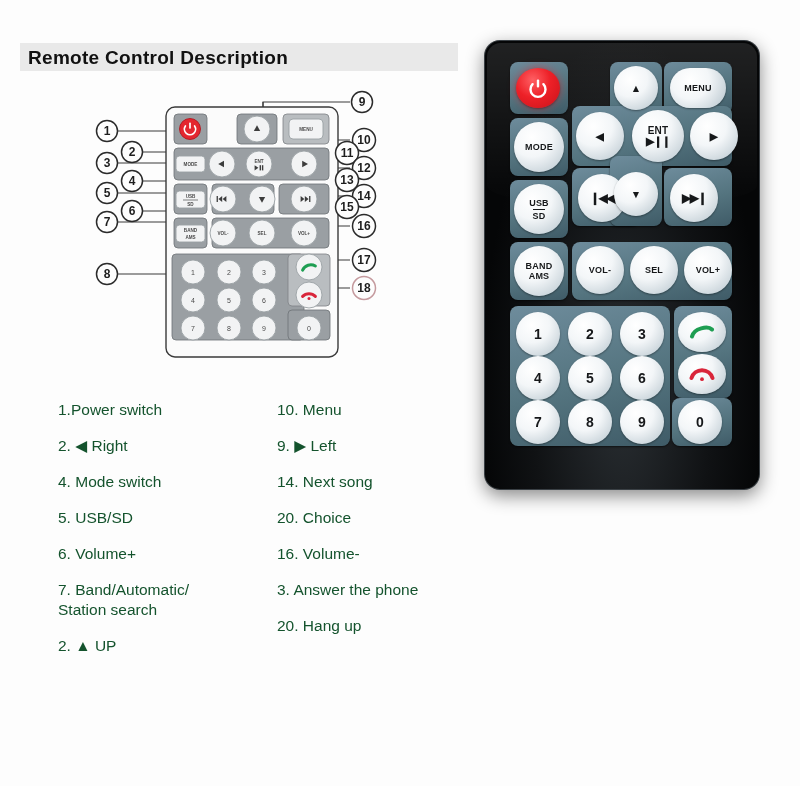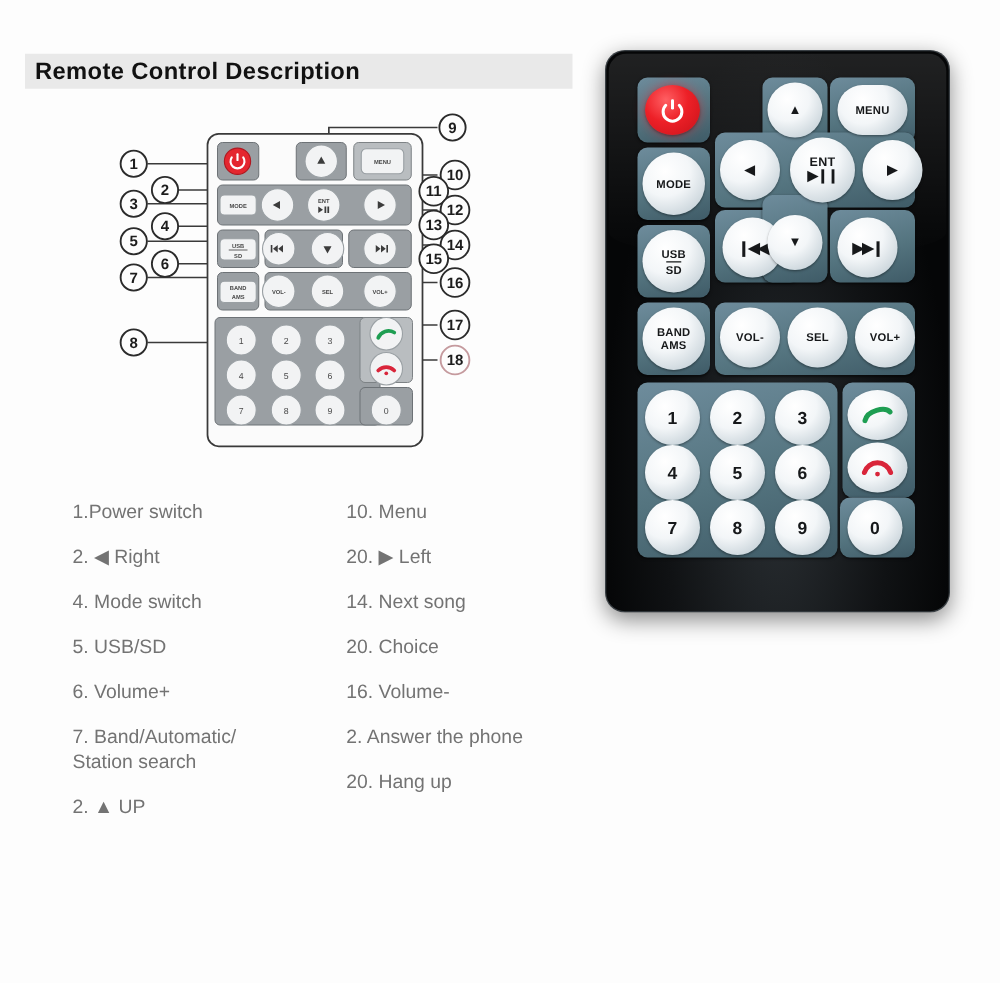--- a/index.html
+++ b/index.html
@@ -45,21 +45,21 @@
   .cal-t{font-family:"Liberation Sans",sans-serif;font-size:12px;
          font-weight:bold;fill:#1d1d1d;text-anchor:middle;
          dominant-baseline:central;}
 
   
   #legend{position:absolute;left:0;top:400px;width:470px;height:380px;}
   .lg-col{position:absolute;top:0;}
   #lg-left{left:58px;width:215px;}
   #lg-right{left:277px;width:200px;}
   .lg-item{
-    font-size:15.5px;line-height:20px;color:#737373;
+    font-size:15.5px;line-height:20px;color:#14532d;
     margin-bottom:16px;white-space:pre-line;
   }
 
   
   #photo{
     position:absolute;left:484px;top:40px;width:280px;height:455px;
   }
   #remote-shell{
     position:absolute;left:0;top:0;width:276px;height:450px;
     background:
@@ -305,25 +305,25 @@
     <div class="lg-item">2. ◀ Right</div>
     <div class="lg-item">4. Mode switch</div>
     <div class="lg-item">5. USB/SD</div>
     <div class="lg-item">6. Volume+</div>
     <div class="lg-item">7. Band/Automatic/
 Station search</div>
     <div class="lg-item">2. ▲ UP</div>
   </div>
   <div class="lg-col" id="lg-right">
     <div class="lg-item">10. Menu</div>
-    <div class="lg-item">20. ▶  Left</div>
+    <div class="lg-item">9. ▶  Left</div>
     <div class="lg-item">14. Next song</div>
     <div class="lg-item">20. Choice</div>
     <div class="lg-item">16. Volume-</div>
-    <div class="lg-item">2. Answer the phone</div>
+    <div class="lg-item">3. Answer the phone</div>
     <div class="lg-item">20. Hang up</div>
   </div>
 </div>
 
 <div id="photo">
   <div id="remote-shell">
     <div id="remote-gloss"></div>
 
     <div class="panel" style="left:26px;top:22px;width:58px;height:52px;"></div>
     <div class="panel" style="left:126px;top:22px;width:52px;height:64px;"></div>

